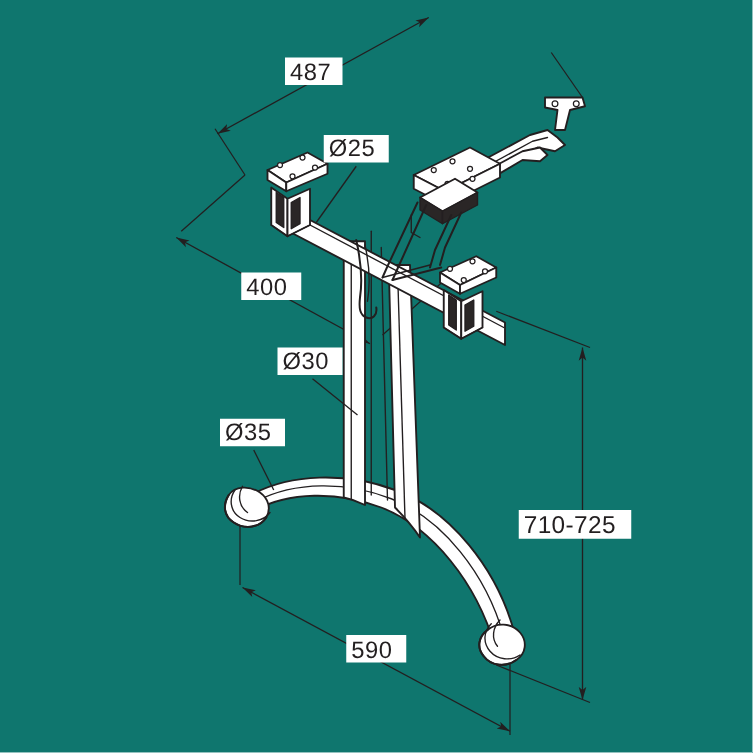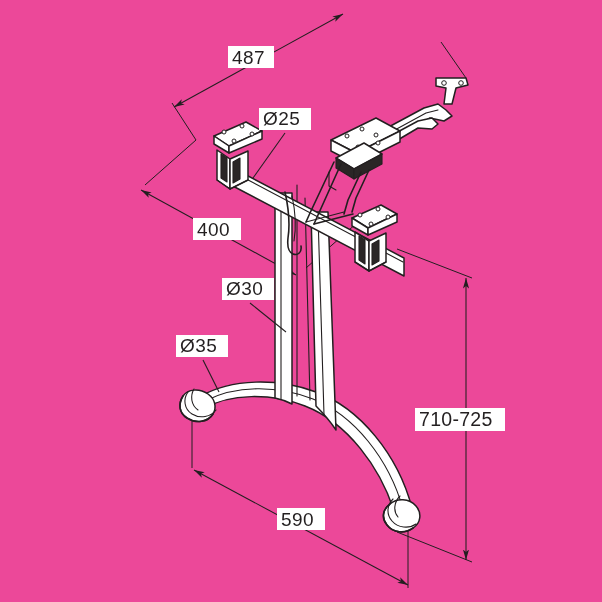--- a/index.html
+++ b/index.html
@@ -7,21 +7,21 @@
     padding: 0;
     background: #ffffff;
   }
   body {
     font-family: "Liberation Sans", sans-serif;
   }
   #drawing-root {
     position: relative;
     width: 602px;
     height: 602px;
-    background: #ec4899;
+    background: #0f766e;
     overflow: hidden;
   }
   svg.dwg {
     display: block;
     width: 602px;
     height: 602px;
   }
   .part-line {
     fill: none;
     stroke: #231f20;

